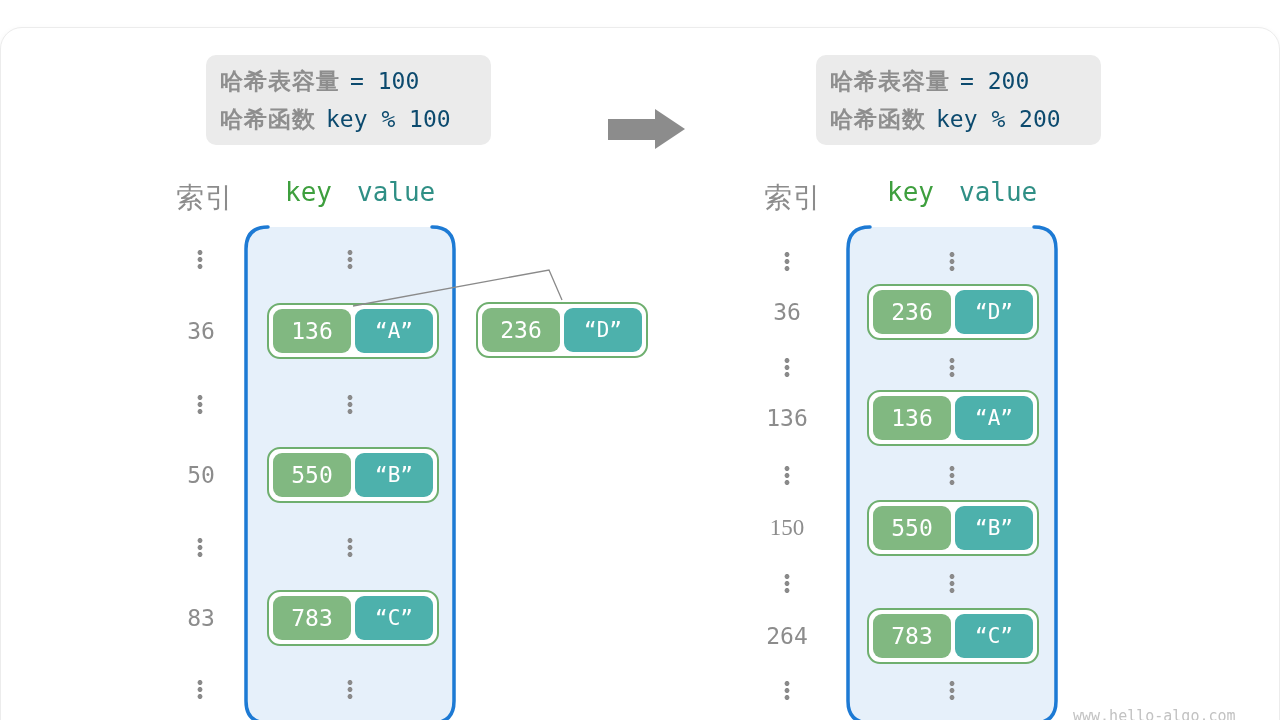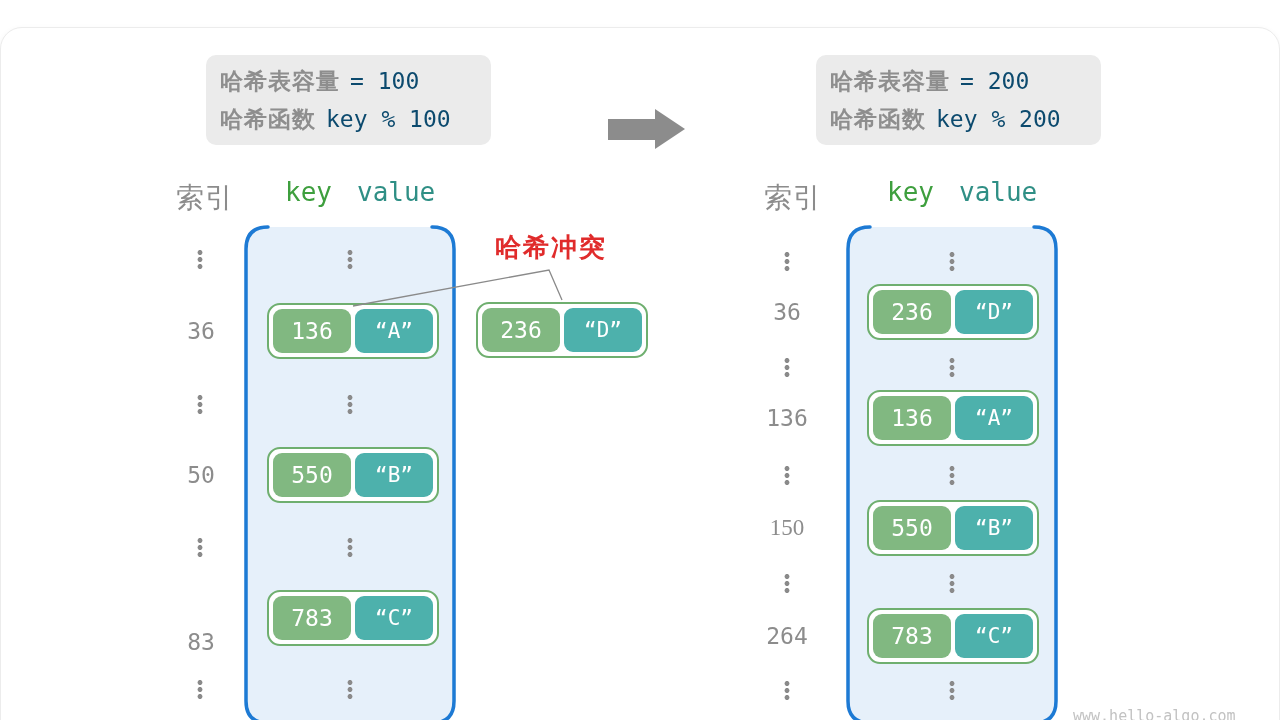--- a/index.html
+++ b/index.html
@@ -168,21 +168,21 @@
   <div class="tbl" style="left:845px;">
     <svg width="212" height="500" viewBox="0 0 212 500">
       <rect x="2" y="2" width="208" height="496" rx="18" fill="#e6f0fa"></rect>
       <path d="M 24 2 Q 2 2 2 24 L 2 476 Q 2 498 24 498" fill="none" stroke="#1d7ad4" stroke-width="3.5" stroke-linecap="round"></path>
       <path d="M 188 2 Q 210 2 210 24 L 210 476 Q 210 498 188 498" fill="none" stroke="#1d7ad4" stroke-width="3.5" stroke-linecap="round"></path>
     </svg>
   </div>
 
   <div class="idx" style="left:165px; top:289px;">36</div>
   <div class="idx" style="left:165px; top:433px;">50</div>
-  <div class="idx" style="left:165px; top:600px;">83</div>
+  <div class="idx" style="left:165px; top:576px;">83</div>
 
   <div class="pair" style="left:266px; top:275px;">
     <div class="key">136</div>
     <div class="val">“A”</div>
   </div>
   <div class="pair" style="left:266px; top:419px;">
     <div class="key">550</div>
     <div class="val">“B”</div>
   </div>
   <div class="pair" style="left:266px; top:562px;">
@@ -192,21 +192,20 @@
 
   <div class="vdots" style="left:196px; top:221px;"></div>
   <div class="vdots" style="left:196px; top:366px;"></div>
   <div class="vdots" style="left:196px; top:509px;"></div>
   <div class="vdots" style="left:196px; top:651px;"></div>
   <div class="vdots" style="left:346px; top:221px;"></div>
   <div class="vdots" style="left:346px; top:366px;"></div>
   <div class="vdots" style="left:346px; top:509px;"></div>
   <div class="vdots" style="left:346px; top:651px;"></div>
 
-  <div class="collision-label">哈希冲突</div>
 
   <svg class="connector-svg" width="240" height="55" viewBox="0 0 240 55">
     <polyline points="12,43 208,7 221,37" fill="none" stroke="#8a8a8a" stroke-width="1.3"></polyline>
   </svg>
 
   <div class="pair" style="left:475px; top:274px;">
     <div class="key">236</div>
     <div class="val">“D”</div>
   </div>
 

